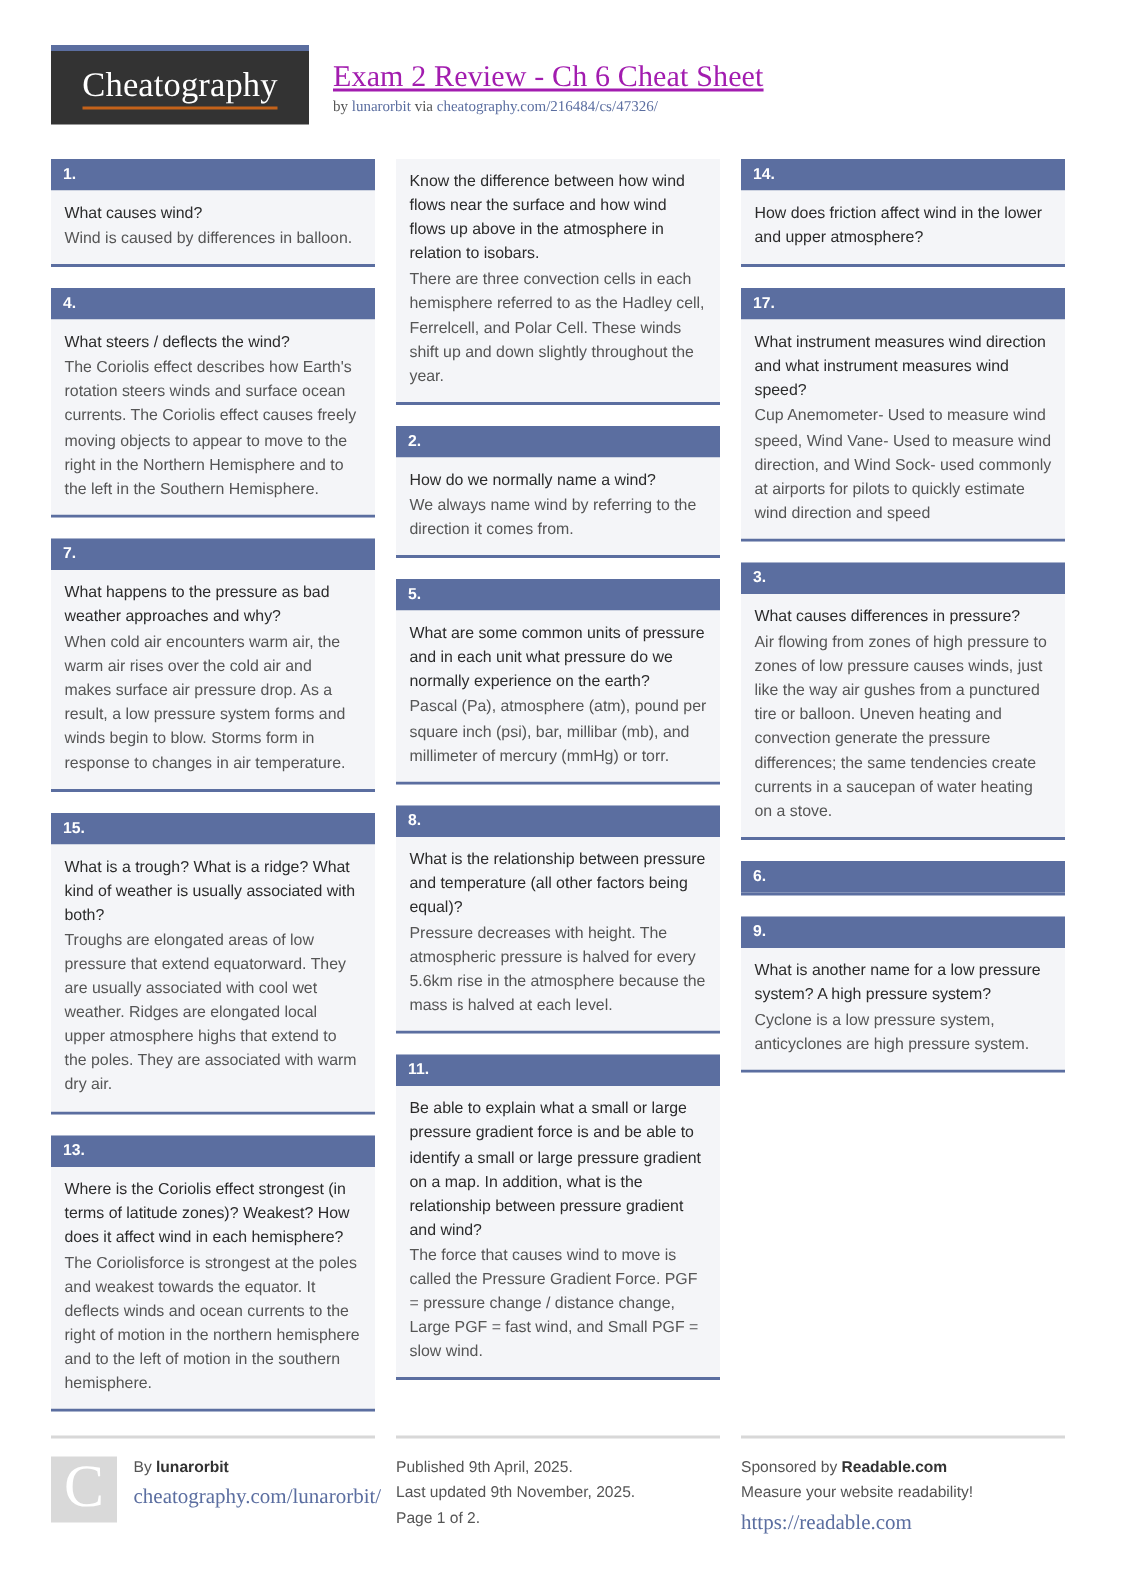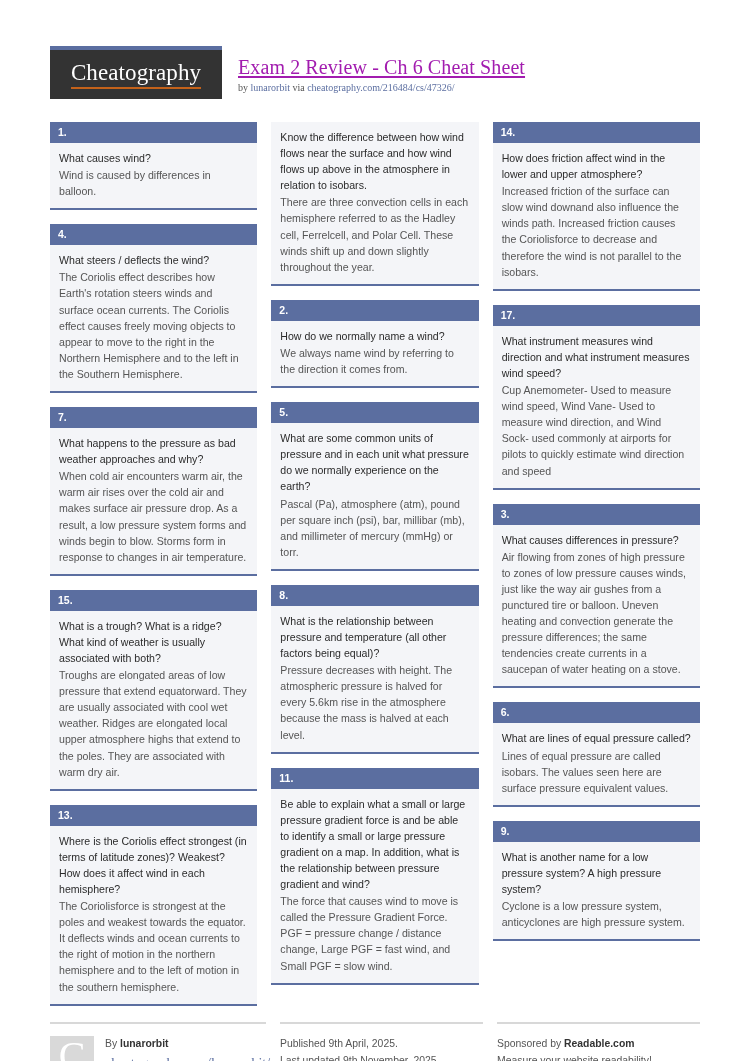--- a/index.html
+++ b/index.html
@@ -7,21 +7,21 @@
     margin: 0; padding: 0;
     background: #ffffff;
   }
   body {
     width: 750px; height: 1061px;
     font-family: "Liberation Sans", sans-serif;
     color: #333;
     position: relative;
     overflow: hidden;
   }
-  .page { width: 750px; height: 897px; padding: 16px; position: relative; }
+  .page { width: 750px; height: 897px; padding: 0; position: relative; }
 
   
   .header {
     display: flex;
     align-items: flex-start;
     padding: 30px 34px 0 34px;
     height: 92px;
   }
   .logo-box {
     width: 172px; height: 53px;
@@ -242,43 +242,38 @@
           <p class="a">The force that causes wind to move is called the Pressure Gradient Force. PGF = pressure change / distance change, Large PGF = fast wind, and Small PGF = slow wind.</p>
         </div>
       </div>
     </div>
 
     <div class="col">
       <div class="card">
         <div class="card-head">14.</div>
         <div class="card-body">
           <p class="q">How does friction affect wind in the lower and upper atmosphere?</p>
-          <p class="a">Increased friction of the surface can slow wind downand also influence the winds path. Increased friction causes the Coriolisforce to decrease and therefore the wind is not parallel to the isobars.</p>
         </div>
       </div>
       <div class="card">
         <div class="card-head">17.</div>
         <div class="card-body">
           <p class="q">What instrument measures wind direction and what instrument measures wind speed?</p>
           <p class="a">Cup Anemometer- Used to measure wind speed, Wind Vane- Used to measure wind direction, and Wind Sock- used commonly at airports for pilots to quickly estimate wind direction and speed</p>
         </div>
       </div>
       <div class="card">
         <div class="card-head">3.</div>
         <div class="card-body">
           <p class="q">What causes differences in pressure?</p>
           <p class="a">Air flowing from zones of high pressure to zones of low pressure causes winds, just like the way air gushes from a punctured tire or balloon. Uneven heating and convection generate the pressure differences; the same tendencies create currents in a saucepan of water heating on a stove.</p>
         </div>
       </div>
       <div class="card">
         <div class="card-head">6.</div>
-        <div class="card-body">
-          <p class="q">What are lines of equal pressure called?</p>
-          <p class="a">Lines of equal pressure are called isobars. The values seen here are surface pressure equivalent values.</p>
-        </div>
       </div>
       <div class="card">
         <div class="card-head">9.</div>
         <div class="card-body">
           <p class="q">What is another name for a low pressure system? A high pressure system?</p>
           <p class="a">Cyclone is a low pressure system, anticyclones are high pressure system.</p>
         </div>
       </div>
     </div>
 

